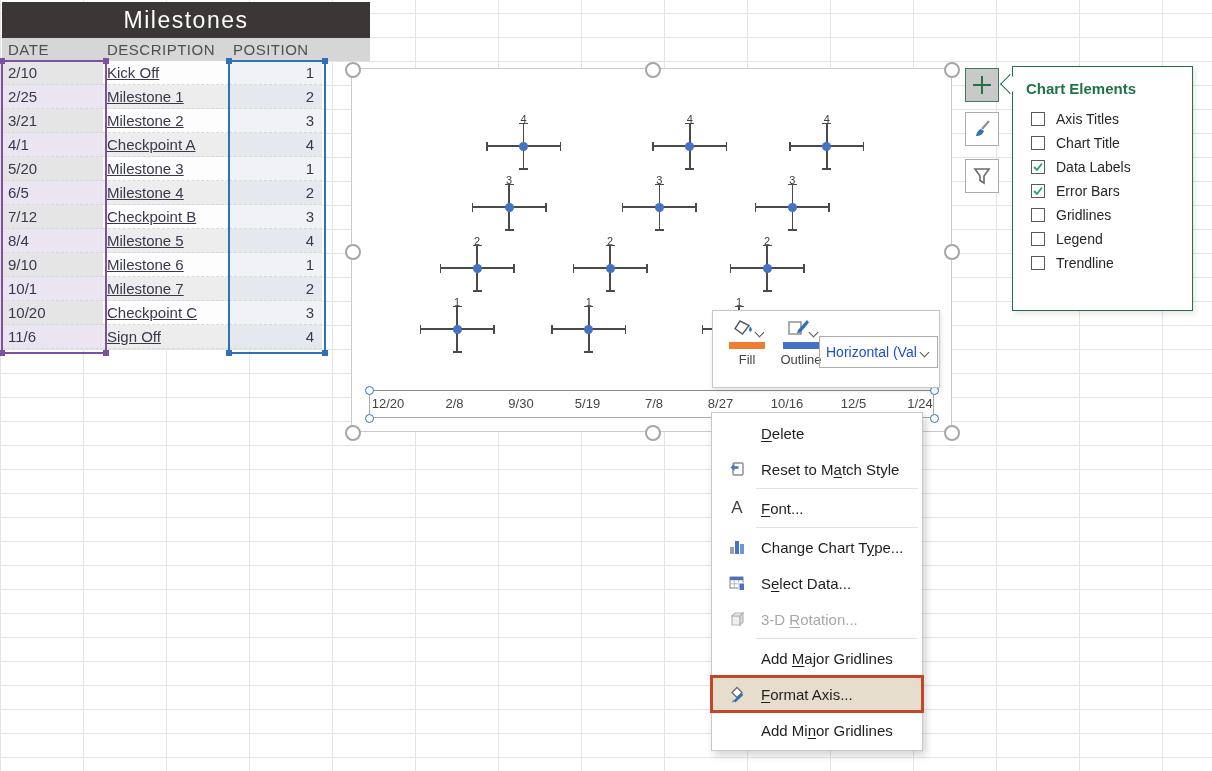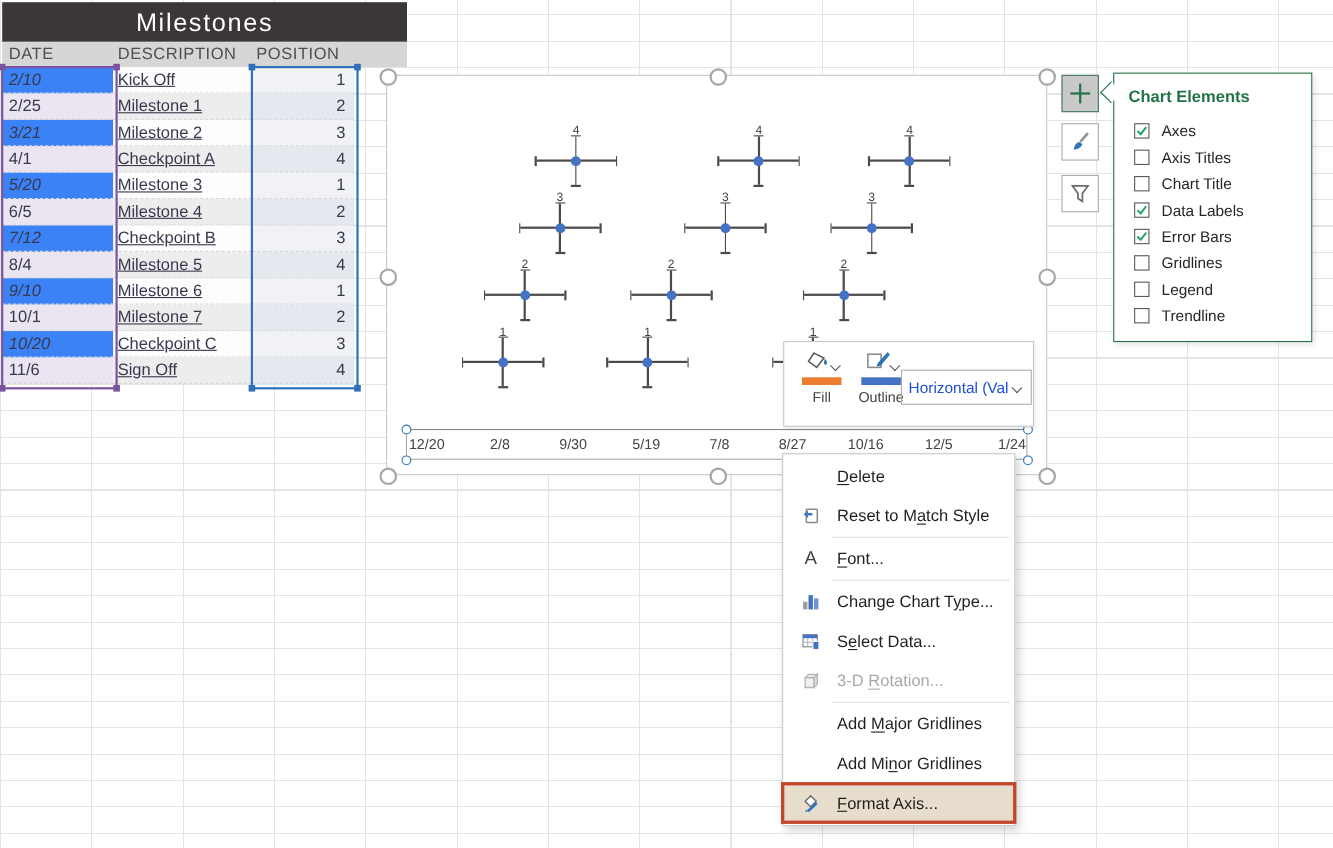--- a/index.html
+++ b/index.html
@@ -17,21 +17,21 @@
   .tbl-head{display:flex;height:23px;background:#d6d6d6;color:#4f4f4f;font-size:15px;letter-spacing:.5px;}
   .tbl-head div{display:flex;align-items:center;}
   .hc-date{width:101px;padding-left:6px;box-sizing:border-box;}
   .hc-desc{width:126px;padding-left:4px;box-sizing:border-box;}
   .hc-pos{width:93px;padding-left:4px;box-sizing:border-box;}
   .tbl-row{display:flex;height:24px;font-size:15px;color:#39394d;}
   .tbl-row div{display:flex;align-items:center;box-sizing:border-box;border-bottom:1px dashed #d8d8d8;}
   .c-date{width:101px;padding-left:6px;}
   .c-desc{width:126px;padding-left:4px;text-decoration:underline;}
   .c-pos{width:93px;justify-content:flex-end;padding-right:8px;}
-  .r0 .c-date{background:#3b82f6;font-style:italic;} .r1 .c-date{background:#eae5f1;}
+  .r0 .c-date{background:#e5e5e5;} .r1 .c-date{background:#eae5f1;}
   .r0 .c-desc{background:#fdfdfd;} .r1 .c-desc{background:#ededed;}
   .r0 .c-pos{background:#f0f2f6;}  .r1 .c-pos{background:#e5e9ef;}
   .sel{position:absolute;z-index:3;pointer-events:none;}
   .sel-date{left:1px;top:60px;width:102px;height:290px;border:2px solid #7a52a0;}
   .sel-pos{left:228px;top:60px;width:94px;height:290px;border:2px solid #2e70ba;}
   .sq{position:absolute;width:6px;height:6px;}
   .sel-date .sq{background:#7a52a0;} .sel-pos .sq{background:#2e70ba;}
   .sq.tl{left:-4px;top:-4px;} .sq.tr{right:-4px;top:-4px;}
   .sq.bl{left:-4px;bottom:-4px;} .sq.br{right:-4px;bottom:-4px;}
   
@@ -317,28 +317,20 @@
   <svg width="22" height="22" viewBox="0 0 22 22">
     <path d="M4 4 H18 L13 11 V18 L9 15.5 V11 Z" fill="none" stroke="#6b6b6b" stroke-width="1.6"></path>
   </svg>
 </div>
 
 <div class="ce-notch"></div>
 <div class="ce-panel">
   <div class="ce-title">Chart Elements</div>
   <div id="ce-list">
       <div class="ce-item">
-        <span class="ce-box">
-          <svg width="12" height="12" viewBox="0 0 12 12">
-            <polyline points="2,6 5,9 10,2.5" fill="none" stroke="#21a366" stroke-width="1.8"></polyline>
-          </svg>
-        </span>
-        <span class="ce-label">Axes</span>
-      </div>
-      <div class="ce-item">
         <span class="ce-box"></span>
         <span class="ce-label">Axis Titles</span>
       </div>
       <div class="ce-item">
         <span class="ce-box"></span>
         <span class="ce-label">Chart Title</span>
       </div>
       <div class="ce-item">
         <span class="ce-box">
           <svg width="12" height="12" viewBox="0 0 12 12">
@@ -448,27 +440,27 @@
           <path d="M12 6 L15 3 V12 L12 15 Z" fill="#dcdcdc" stroke="#b5b5b5" stroke-width="1.2"></path>
         </svg>
       </span>
       <span>3-D <u>R</u>otation...</span>
     </div>
     <div class="msep"></div>
     <div class="mi">
       <span class="ic"></span>
       <span>Add <u>M</u>ajor Gridlines</span>
     </div>
-    <div class="mi">
-      <span class="ic"></span>
-      <span>Add Mi<u>n</u>or Gridlines</span>
-    </div>
     <div class="mi highlight">
       <span class="ic">
         <svg width="18" height="18" viewBox="0 0 18 18">
           <path d="M4 7.5 L9 2.5 L14 7.5 L9 12.5 Z" fill="#fff" stroke="#6b6b6b" stroke-width="1.3"></path>
           <path d="M14.5 9 L6.5 16.5" stroke="#2e75b6" stroke-width="2.4"></path>
           <path d="M6.5 16.5 L4 17.5 L5 15 Z" fill="#2e75b6"></path>
         </svg>
       </span>
       <span><u>F</u>ormat Axis...</span>
     </div>
+    <div class="mi">
+      <span class="ic"></span>
+      <span>Add Mi<u>n</u>or Gridlines</span>
+    </div>
   </div>
 
 </body></html>

